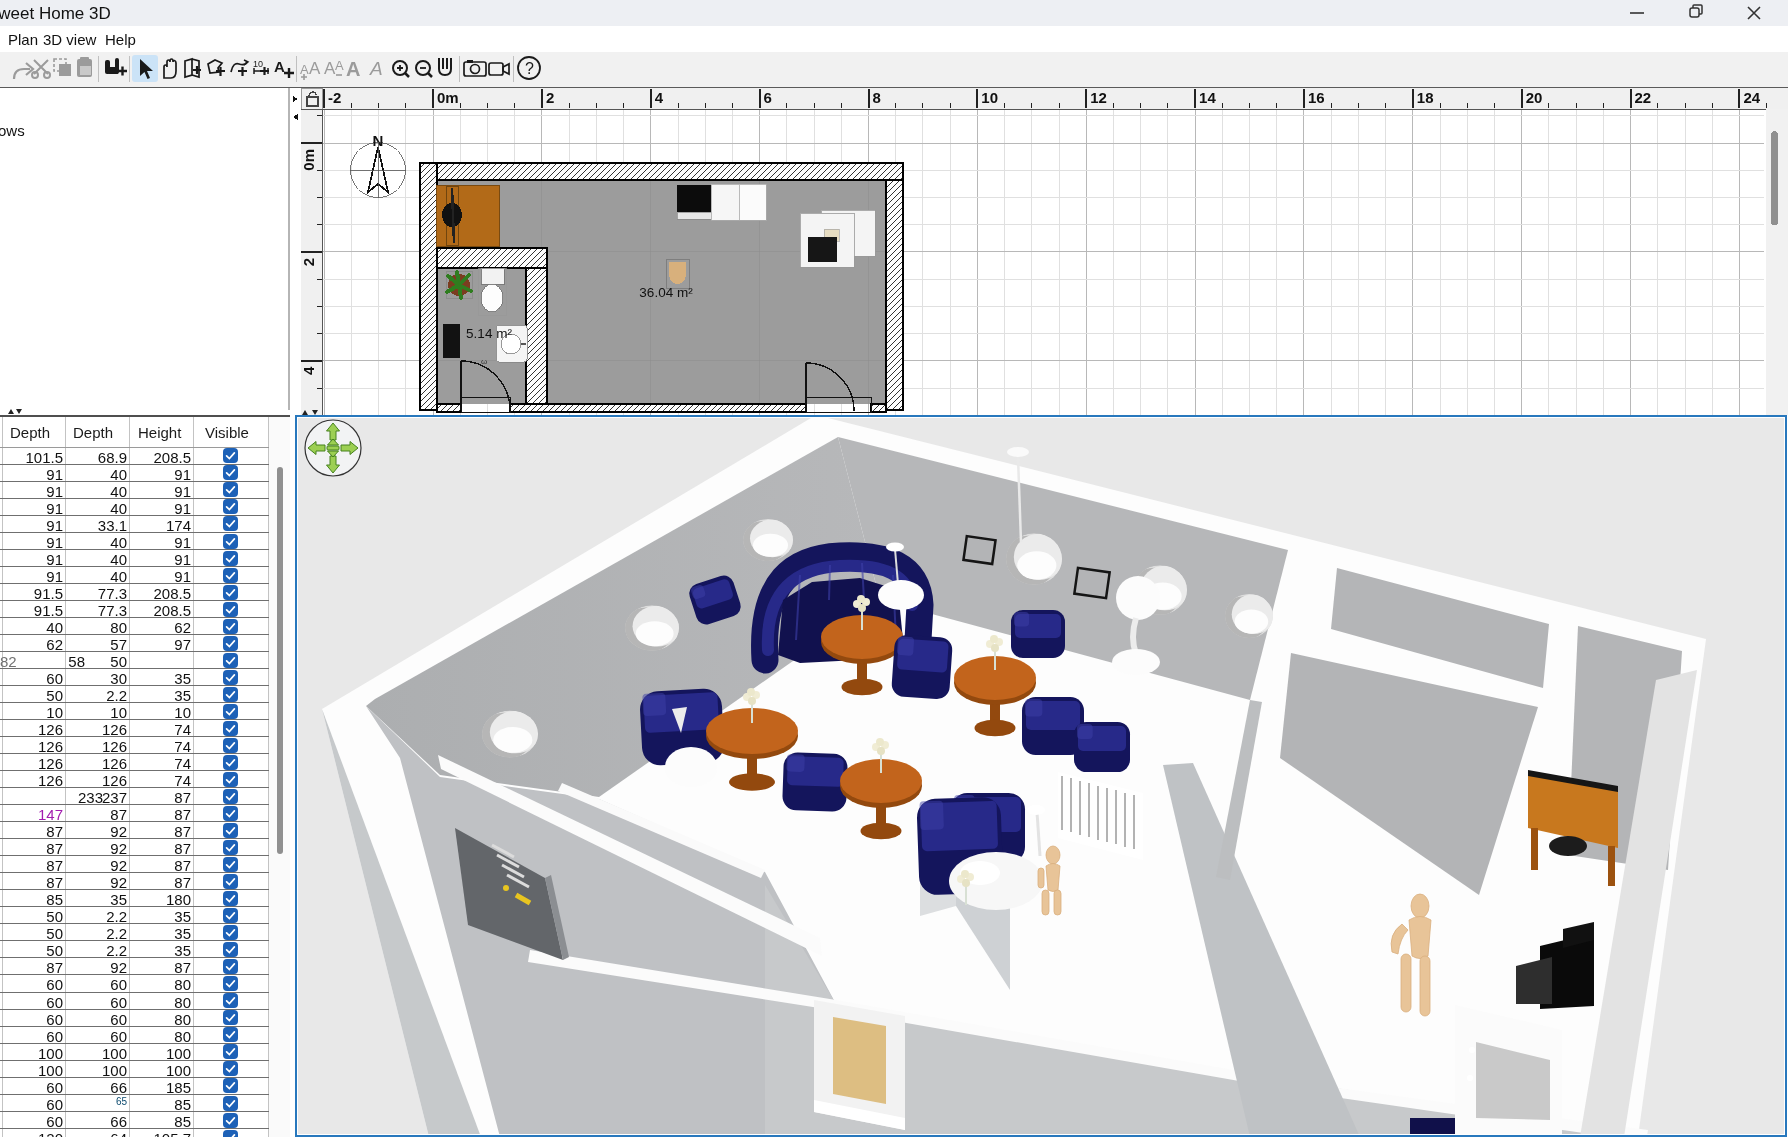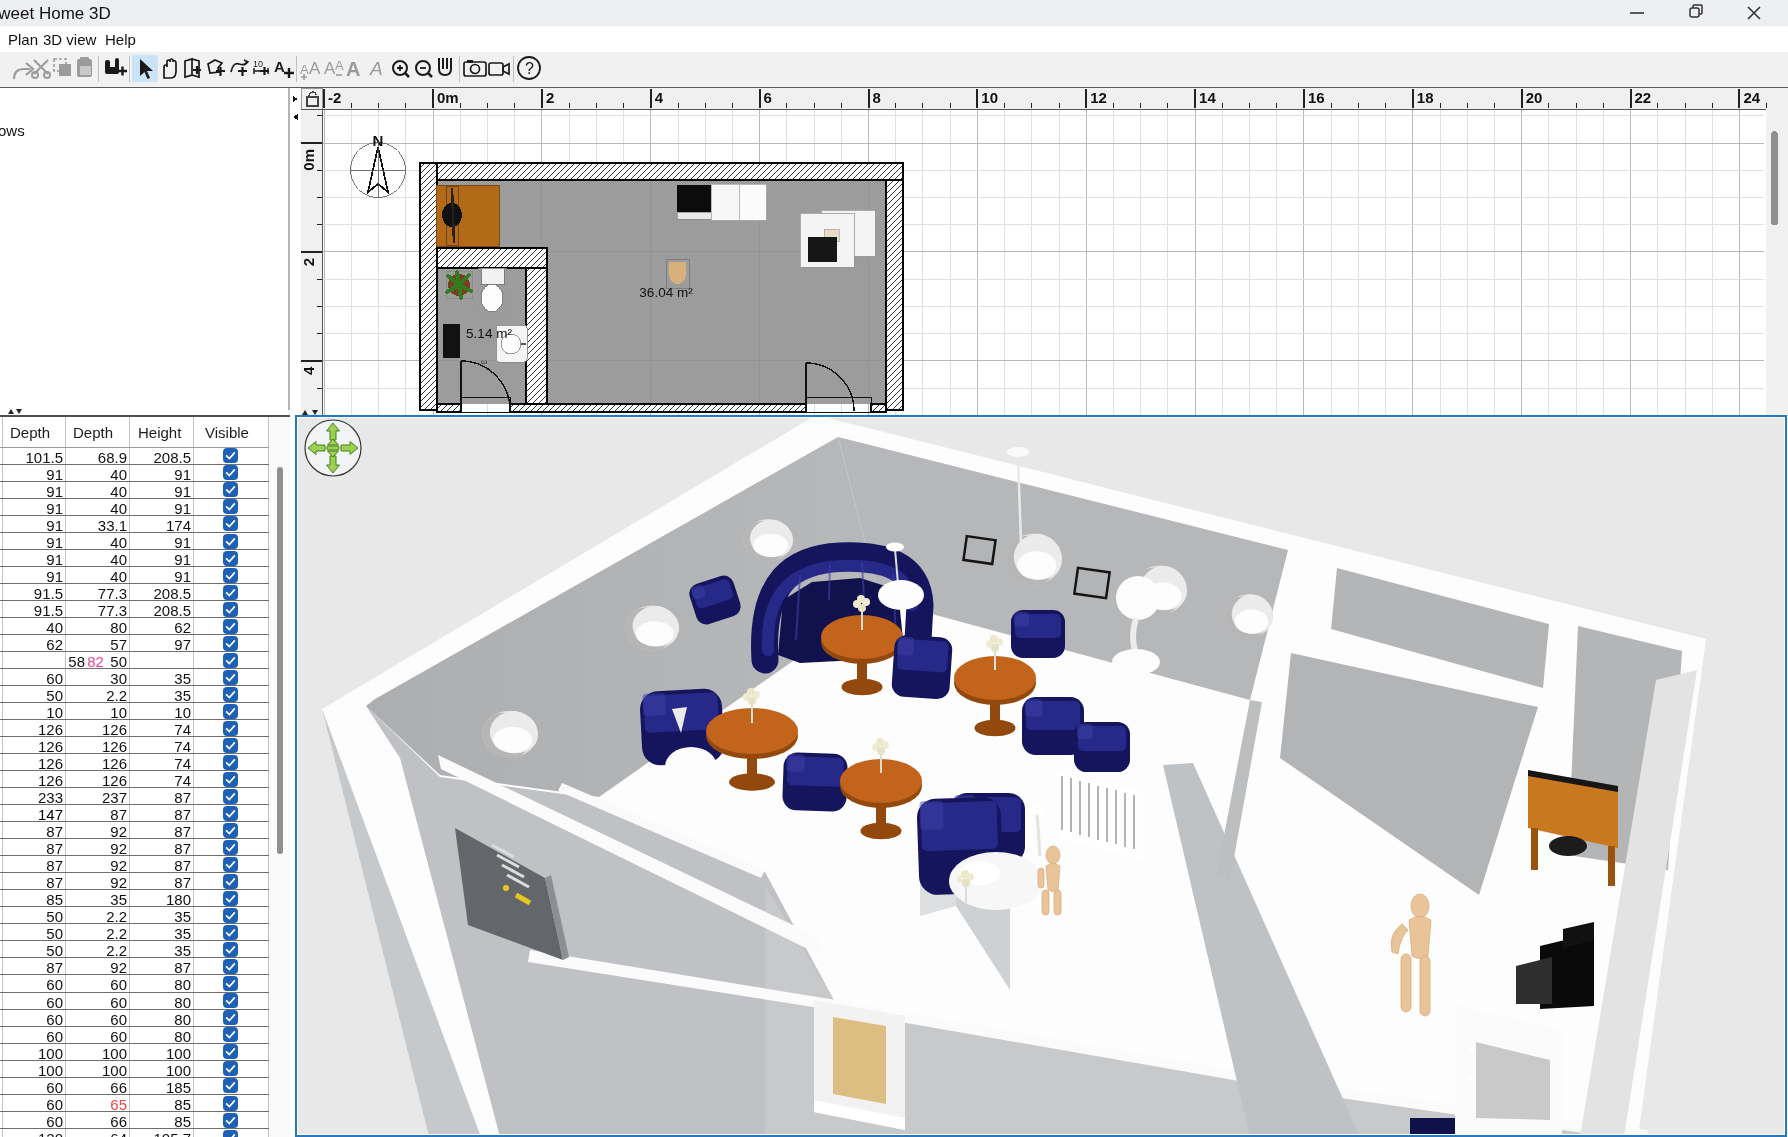--- a/index.html
+++ b/index.html
@@ -223,21 +223,21 @@
     <div style="position:absolute;left:0;top:218.8px;width:63px;text-align:right;font-size:15px;color:#111;">62</div>
     <div style="position:absolute;left:0;top:218.8px;width:127px;text-align:right;font-size:15px;color:#111;">57</div>
     <div style="position:absolute;left:0;top:218.8px;width:191px;text-align:right;font-size:15px;color:#111;">97</div>
     <div style="position:absolute;left:223px;top:218.6px;width:15px;height:15px;background:#1d61b7;border-radius:4px;"></div>
     <svg style="position:absolute;left:223px;top:218.6px" width="15" height="15">
       <path d="M3.6 7.8 L6.4 10.6 L11.4 4.9" stroke="#fff" stroke-width="1.7" fill="none" stroke-linecap="round"></path>
     </svg>
     <div style="position:absolute;left:0;top:250.9px;width:270px;height:1px;background:#6f6f6f;"></div>
     <div style="position:absolute;left:0;top:235.9px;width:63px;text-align:right;font-size:15px;color:#111;margin-left:22px;">58</div>
     <div style="position:absolute;left:0;top:235.9px;width:127px;text-align:right;font-size:15px;color:#111;">50</div>
-    <div style="position:absolute;left:0;top:235.9px;width:191px;text-align:center;font-size:15px;color:#ec4899;">82</div>
+    <div style="position:absolute;left:0;top:235.9px;width:191px;text-align:left;font-size:15px;color:#737373;">82</div>
     <div style="position:absolute;left:223px;top:235.7px;width:15px;height:15px;background:#1d61b7;border-radius:4px;"></div>
     <svg style="position:absolute;left:223px;top:235.7px" width="15" height="15">
       <path d="M3.6 7.8 L6.4 10.6 L11.4 4.9" stroke="#fff" stroke-width="1.7" fill="none" stroke-linecap="round"></path>
     </svg>
     <div style="position:absolute;left:0;top:267.9px;width:270px;height:1px;background:#6f6f6f;"></div>
     <div style="position:absolute;left:0;top:252.9px;width:63px;text-align:right;font-size:15px;color:#111;">60</div>
     <div style="position:absolute;left:0;top:252.9px;width:127px;text-align:right;font-size:15px;color:#111;">30</div>
     <div style="position:absolute;left:0;top:252.9px;width:191px;text-align:right;font-size:15px;color:#111;">35</div>
     <div style="position:absolute;left:223px;top:252.7px;width:15px;height:15px;background:#1d61b7;border-radius:4px;"></div>
     <svg style="position:absolute;left:223px;top:252.7px" width="15" height="15">
@@ -285,29 +285,29 @@
     </svg>
     <div style="position:absolute;left:0;top:370.1px;width:270px;height:1px;background:#6f6f6f;"></div>
     <div style="position:absolute;left:0;top:355.1px;width:63px;text-align:right;font-size:15px;color:#111;">126</div>
     <div style="position:absolute;left:0;top:355.1px;width:127px;text-align:right;font-size:15px;color:#111;">126</div>
     <div style="position:absolute;left:0;top:355.1px;width:191px;text-align:right;font-size:15px;color:#111;">74</div>
     <div style="position:absolute;left:223px;top:354.9px;width:15px;height:15px;background:#1d61b7;border-radius:4px;"></div>
     <svg style="position:absolute;left:223px;top:354.9px" width="15" height="15">
       <path d="M3.6 7.8 L6.4 10.6 L11.4 4.9" stroke="#fff" stroke-width="1.7" fill="none" stroke-linecap="round"></path>
     </svg>
     <div style="position:absolute;left:0;top:387.1px;width:270px;height:1px;background:#6f6f6f;"></div>
-    <div style="position:absolute;left:0;top:372.1px;width:63px;text-align:right;font-size:15px;color:#111;">233</div>
+    <div style="position:absolute;left:0;top:372.1px;width:63px;text-align:right;font-size:15px;color:#111;padding-left:40px;">233</div>
     <div style="position:absolute;left:0;top:372.1px;width:127px;text-align:right;font-size:15px;color:#111;">237</div>
     <div style="position:absolute;left:0;top:372.1px;width:191px;text-align:right;font-size:15px;color:#111;">87</div>
     <div style="position:absolute;left:223px;top:371.9px;width:15px;height:15px;background:#1d61b7;border-radius:4px;"></div>
     <svg style="position:absolute;left:223px;top:371.9px" width="15" height="15">
       <path d="M3.6 7.8 L6.4 10.6 L11.4 4.9" stroke="#fff" stroke-width="1.7" fill="none" stroke-linecap="round"></path>
     </svg>
     <div style="position:absolute;left:0;top:404.2px;width:270px;height:1px;background:#6f6f6f;"></div>
-    <div style="position:absolute;left:0;top:389.1px;width:63px;text-align:right;font-size:15px;color:#000000;">147</div>
+    <div style="position:absolute;left:0;top:389.1px;width:63px;text-align:right;font-size:15px;color:#a21caf;">147</div>
     <div style="position:absolute;left:0;top:389.1px;width:127px;text-align:right;font-size:15px;color:#111;">87</div>
     <div style="position:absolute;left:0;top:389.1px;width:191px;text-align:right;font-size:15px;color:#111;">87</div>
     <div style="position:absolute;left:223px;top:388.9px;width:15px;height:15px;background:#1d61b7;border-radius:4px;"></div>
     <svg style="position:absolute;left:223px;top:388.9px" width="15" height="15">
       <path d="M3.6 7.8 L6.4 10.6 L11.4 4.9" stroke="#fff" stroke-width="1.7" fill="none" stroke-linecap="round"></path>
     </svg>
     <div style="position:absolute;left:0;top:421.2px;width:270px;height:1px;background:#6f6f6f;"></div>
     <div style="position:absolute;left:0;top:406.2px;width:63px;text-align:right;font-size:15px;color:#111;">87</div>
     <div style="position:absolute;left:0;top:406.2px;width:127px;text-align:right;font-size:15px;color:#111;">92</div>
     <div style="position:absolute;left:0;top:406.2px;width:191px;text-align:right;font-size:15px;color:#111;">87</div>
@@ -430,21 +430,21 @@
     <div style="position:absolute;left:0;top:676.6px;width:270px;height:1px;background:#6f6f6f;"></div>
     <div style="position:absolute;left:0;top:661.6px;width:63px;text-align:right;font-size:15px;color:#111;">60</div>
     <div style="position:absolute;left:0;top:661.6px;width:127px;text-align:right;font-size:15px;color:#111;">66</div>
     <div style="position:absolute;left:0;top:661.6px;width:191px;text-align:right;font-size:15px;color:#111;">185</div>
     <div style="position:absolute;left:223px;top:661.4px;width:15px;height:15px;background:#1d61b7;border-radius:4px;"></div>
     <svg style="position:absolute;left:223px;top:661.4px" width="15" height="15">
       <path d="M3.6 7.8 L6.4 10.6 L11.4 4.9" stroke="#fff" stroke-width="1.7" fill="none" stroke-linecap="round"></path>
     </svg>
     <div style="position:absolute;left:0;top:693.7px;width:270px;height:1px;background:#6f6f6f;"></div>
     <div style="position:absolute;left:0;top:678.6px;width:63px;text-align:right;font-size:15px;color:#111;">60</div>
-    <div style="position:absolute;left:0;top:678.6px;width:127px;text-align:right;font-size:15px;color:#ef4444;">65</div>
+    <div style="position:absolute;left:0;top:678.6px;width:127px;text-align:right;font-size:10px;color:#0c4a6e;">65</div>
     <div style="position:absolute;left:0;top:678.6px;width:191px;text-align:right;font-size:15px;color:#111;">85</div>
     <div style="position:absolute;left:223px;top:678.5px;width:15px;height:15px;background:#1d61b7;border-radius:4px;"></div>
     <svg style="position:absolute;left:223px;top:678.5px" width="15" height="15">
       <path d="M3.6 7.8 L6.4 10.6 L11.4 4.9" stroke="#fff" stroke-width="1.7" fill="none" stroke-linecap="round"></path>
     </svg>
     <div style="position:absolute;left:0;top:710.7px;width:270px;height:1px;background:#6f6f6f;"></div>
     <div style="position:absolute;left:0;top:695.7px;width:63px;text-align:right;font-size:15px;color:#111;">60</div>
     <div style="position:absolute;left:0;top:695.7px;width:127px;text-align:right;font-size:15px;color:#111;">66</div>
     <div style="position:absolute;left:0;top:695.7px;width:191px;text-align:right;font-size:15px;color:#111;">85</div>
     <div style="position:absolute;left:223px;top:695.5px;width:15px;height:15px;background:#1d61b7;border-radius:4px;"></div>

